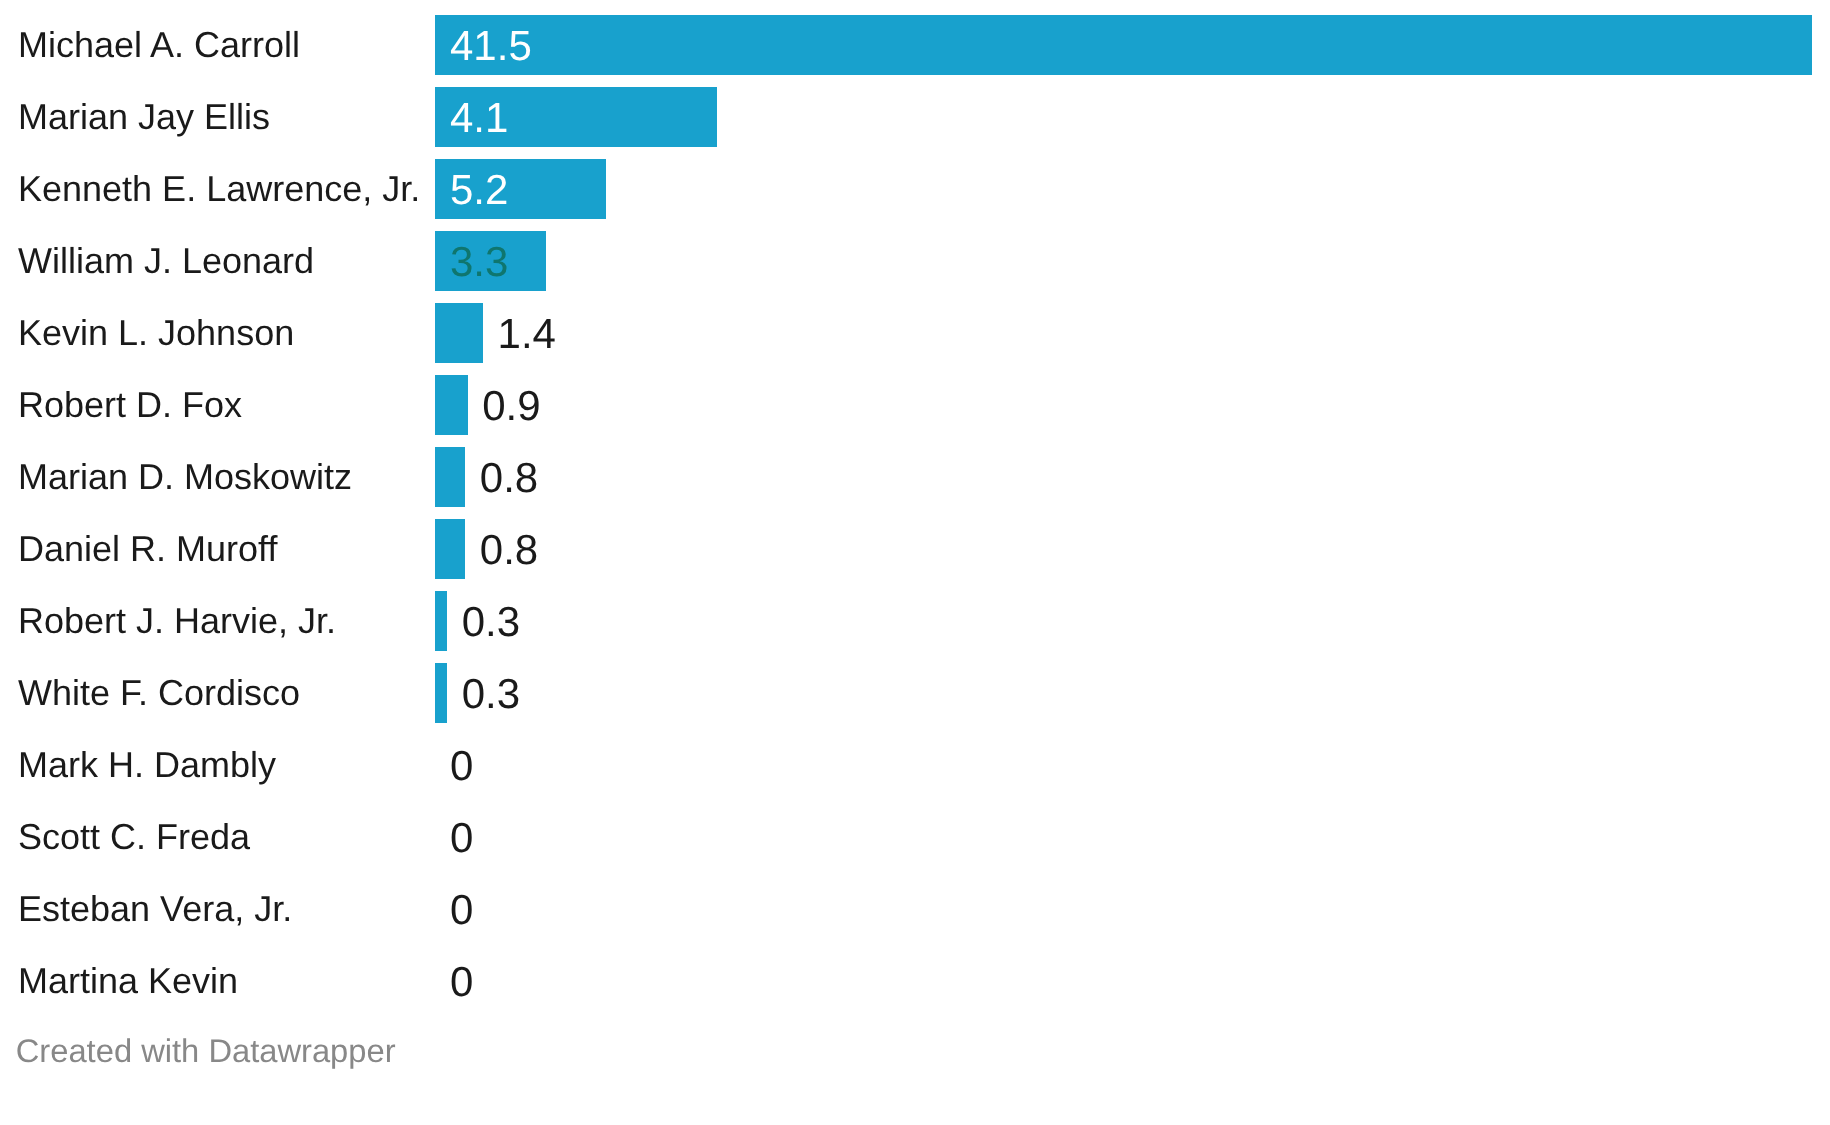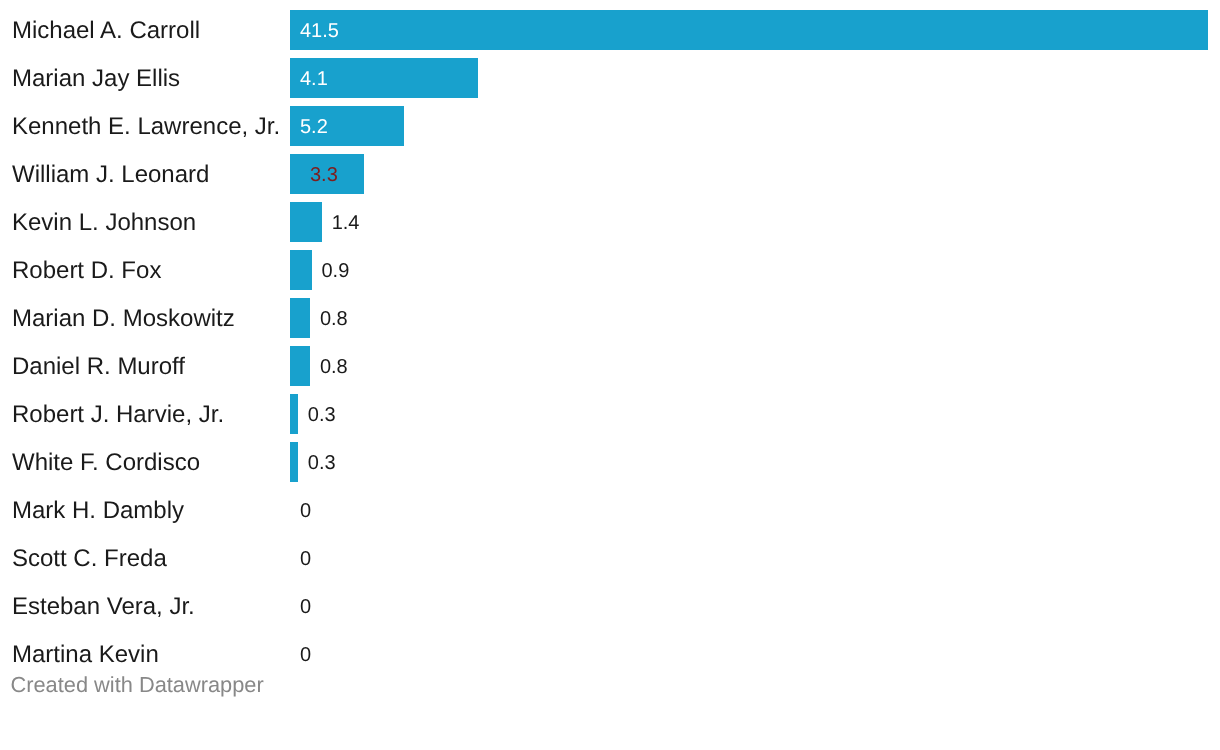--- a/index.html
+++ b/index.html
@@ -58,32 +58,32 @@
     height: 39.6px;
     background: #18a1cd;
   }
   .bar-value {
     transform: translateZ(0);
     position: absolute;
     left: 10px;
     top: 10.6px;
     height: 28px;
     line-height: 28px;
-    font-size: 20px;
+    font-size: 28px;
     color: #1a1a1a;
     white-space: nowrap;
   }
   .bar-value.inside {
     color: #ffffff;
   }
   .chart-credit {
     transform: translateZ(0);
     position: absolute;
     left: 10.5px;
-    top: 672px;
+    top: 688px;
     font-size: 21.8px;
     line-height: 26px;
     color: #888888;
     white-space: nowrap;
   }
 </style>
 </head>
 <body>
 
 <div id="chart" style="background: rgb(255, 255, 255);">
@@ -111,21 +111,21 @@
       <div class="bar-track">
         <div class="bar" style="width: 113.6px; background: rgb(24, 161, 205);"></div>
         <div class="bar-value inside" style="left: 10px; color: rgb(255, 255, 255);">5.2</div>
       </div>
     </div>
 
     <div class="row">
       <div class="row-label" style="color: rgb(26, 26, 26);">William J. Leonard</div>
       <div class="bar-track">
         <div class="bar" style="width: 73.9px; background: rgb(24, 161, 205);"></div>
-        <div class="bar-value inside" style="left: 20px; color: #7f1d1d;">3.3</div>
+        <div class="bar-value inside" style="left: 10px; color: #0f766e;">3.3</div>
       </div>
     </div>
 
     <div class="row">
       <div class="row-label" style="color: rgb(26, 26, 26);">Kevin L. Johnson</div>
       <div class="bar-track">
         <div class="bar" style="width: 31.7px; background: rgb(24, 161, 205);"></div>
         <div class="bar-value" style="left: 41.7px; color: rgb(26, 26, 26);">1.4</div>
       </div>
     </div>

